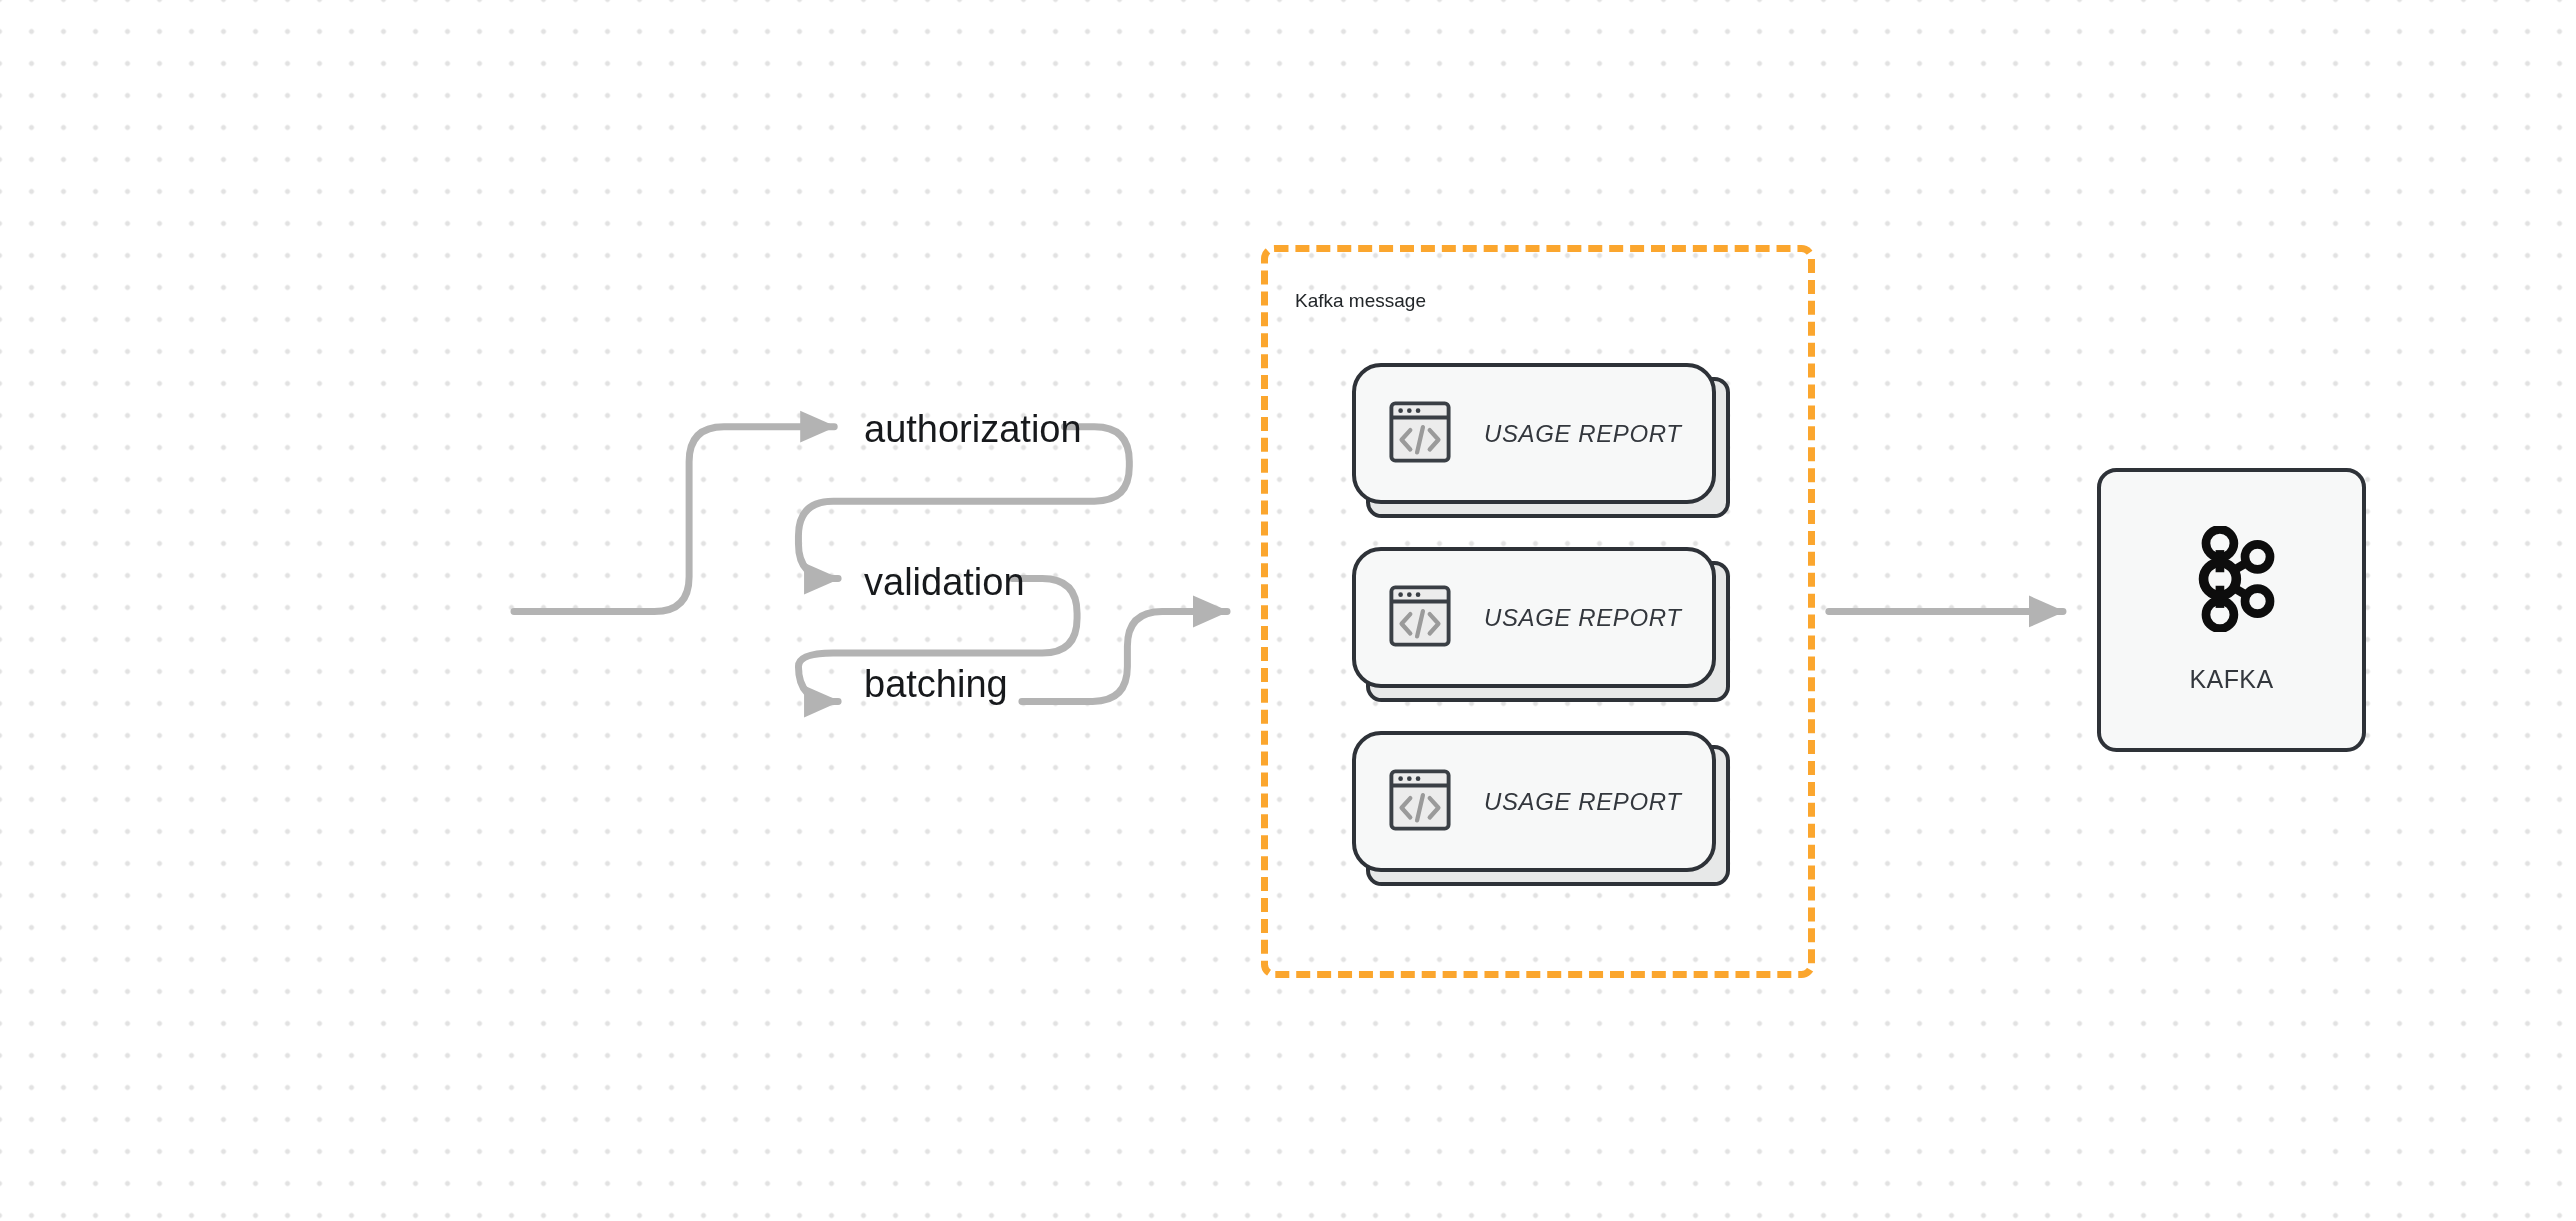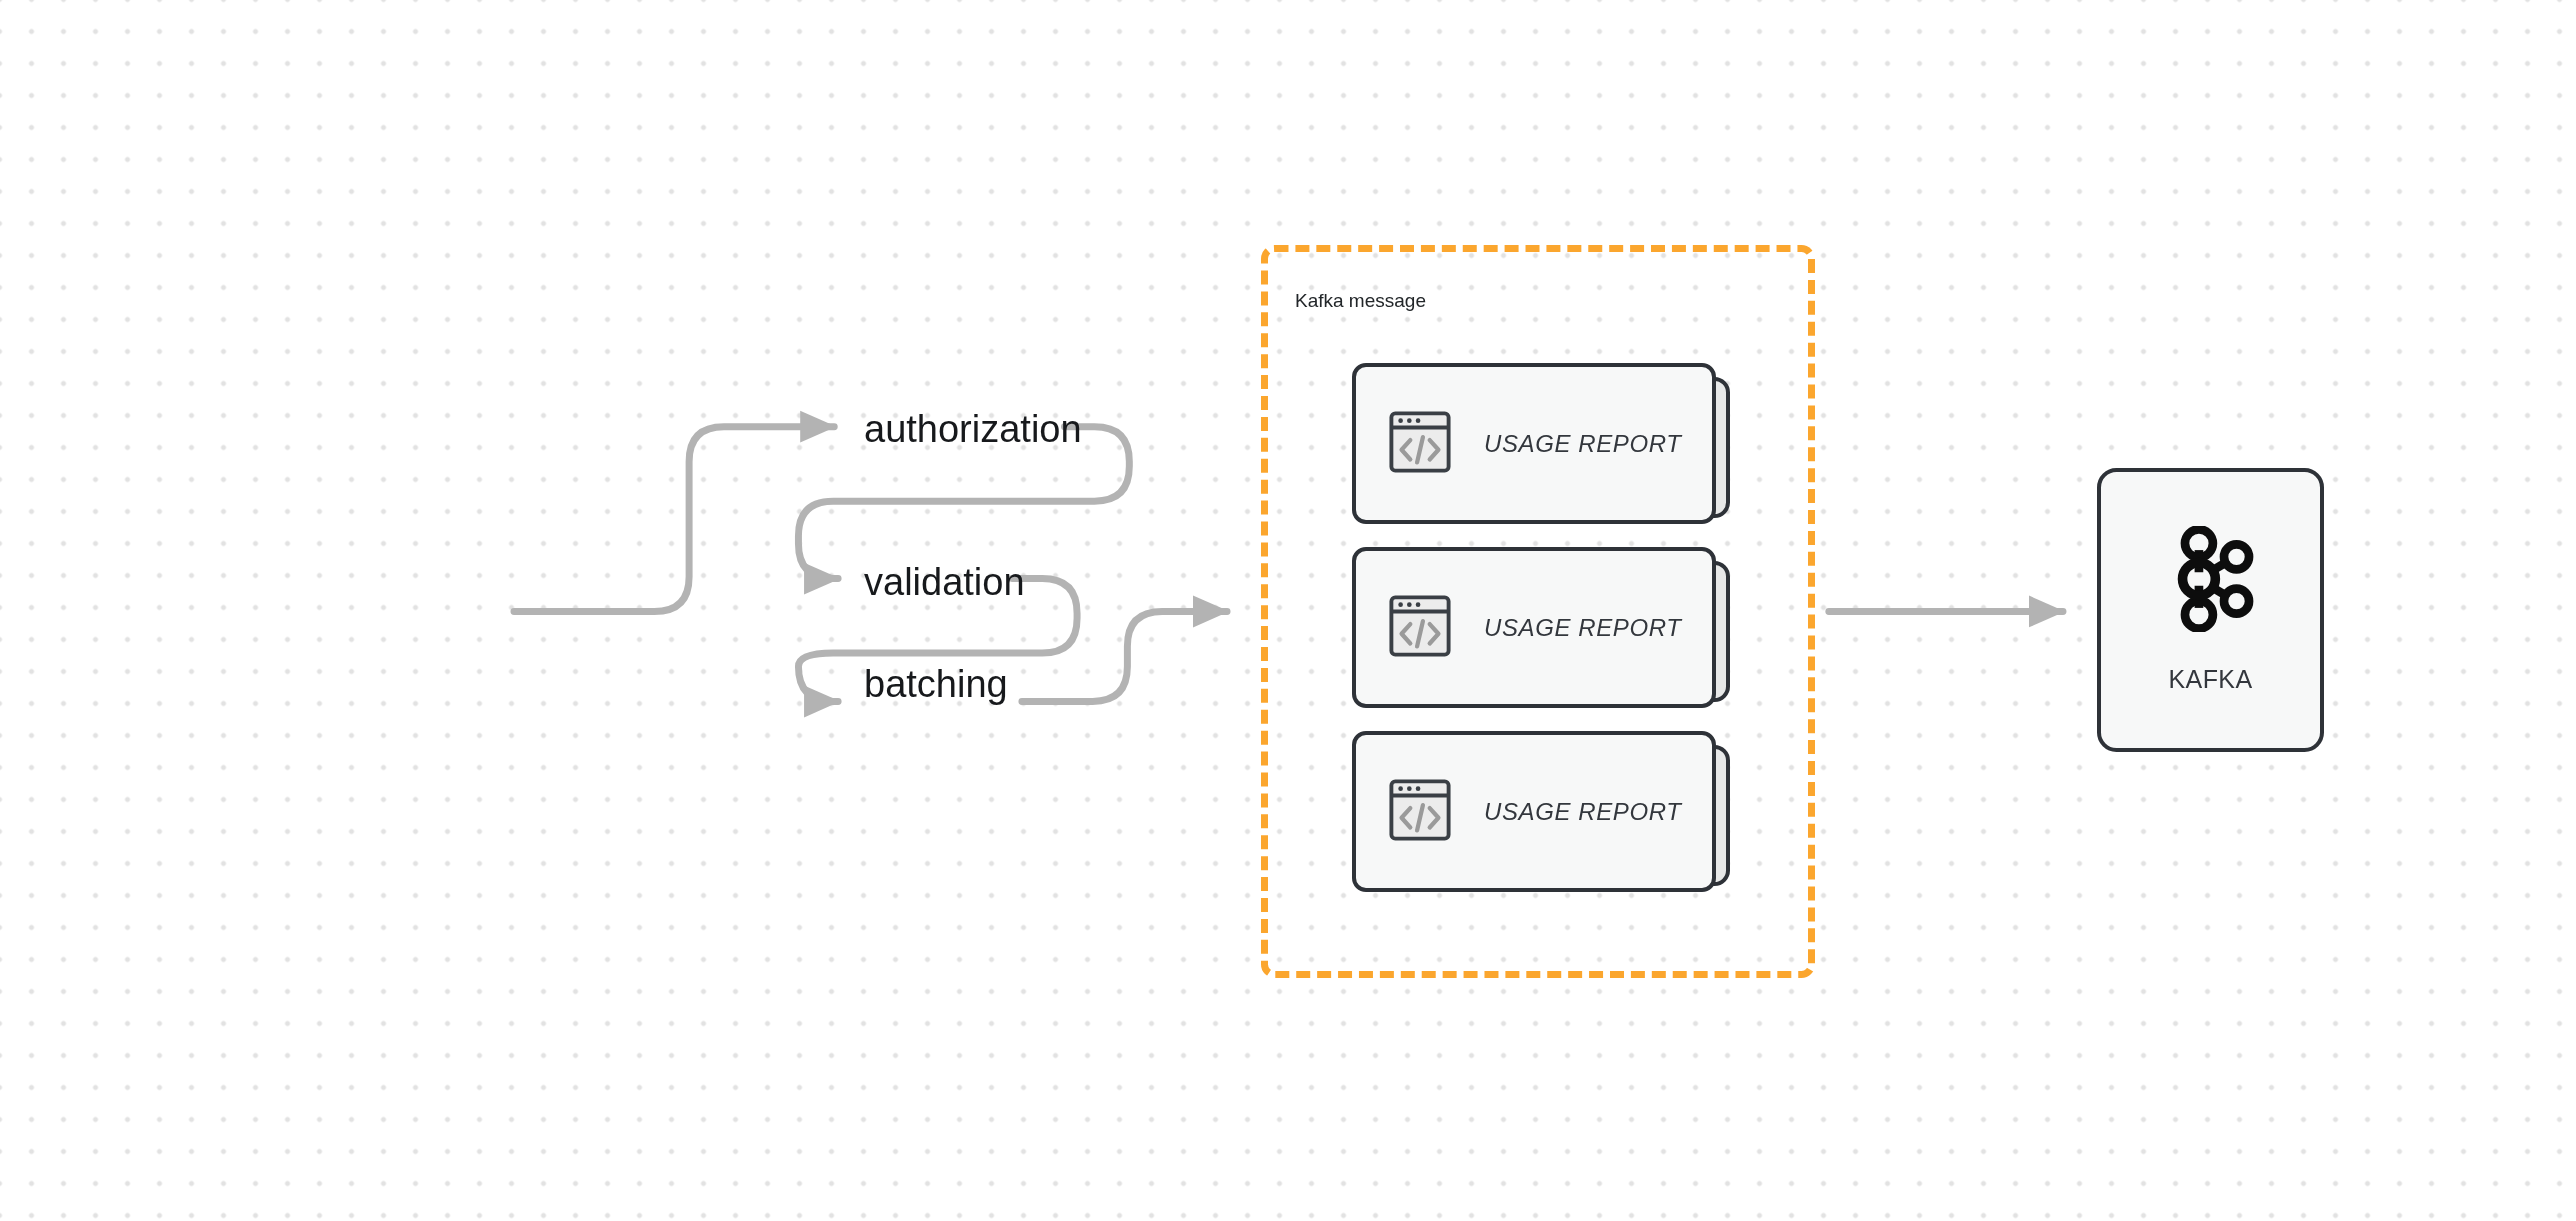--- a/index.html
+++ b/index.html
@@ -47,21 +47,21 @@
     top: 505px;
     width: 254px;
     height: 212px;
   }
   #node-usage-service .node-icon { margin-bottom: 21px; }
   #node-usage-service .node-label { margin-top: 0px; }
 
   #node-kafka {
     left: 2097px;
     top: 468px;
-    width: 227px;
+    width: 269px;
     height: 284px;
   }
   #node-kafka .node-icon { margin-bottom: 29px; }
 
   
   #group-kafka-message {
     position: absolute;
     left: 1261px;
     top: 245px;
     width: 554px;
@@ -94,25 +94,25 @@
     box-sizing: border-box;
     background: #e7e8e8;
     border: 4.4px solid #2e3238;
     border-radius: 15.5px;
   }
   .card-front {
     position: absolute;
     left: 0;
     top: 0;
     width: 364px;
-    height: 161px;
+    height: 141px;
     box-sizing: border-box;
     background: #f7f8f8;
     border: 4.4px solid #2e3238;
-    border-radius: 14px;
+    border-radius: 29px;
     display: flex;
     flex-direction: row;
     align-items: center;
   }
   .card-icon { margin-left: 32px; }
   .card-label {
     margin-left: 32px;
     font-size: 24px;
     font-style: italic;
     color: #33373d;

